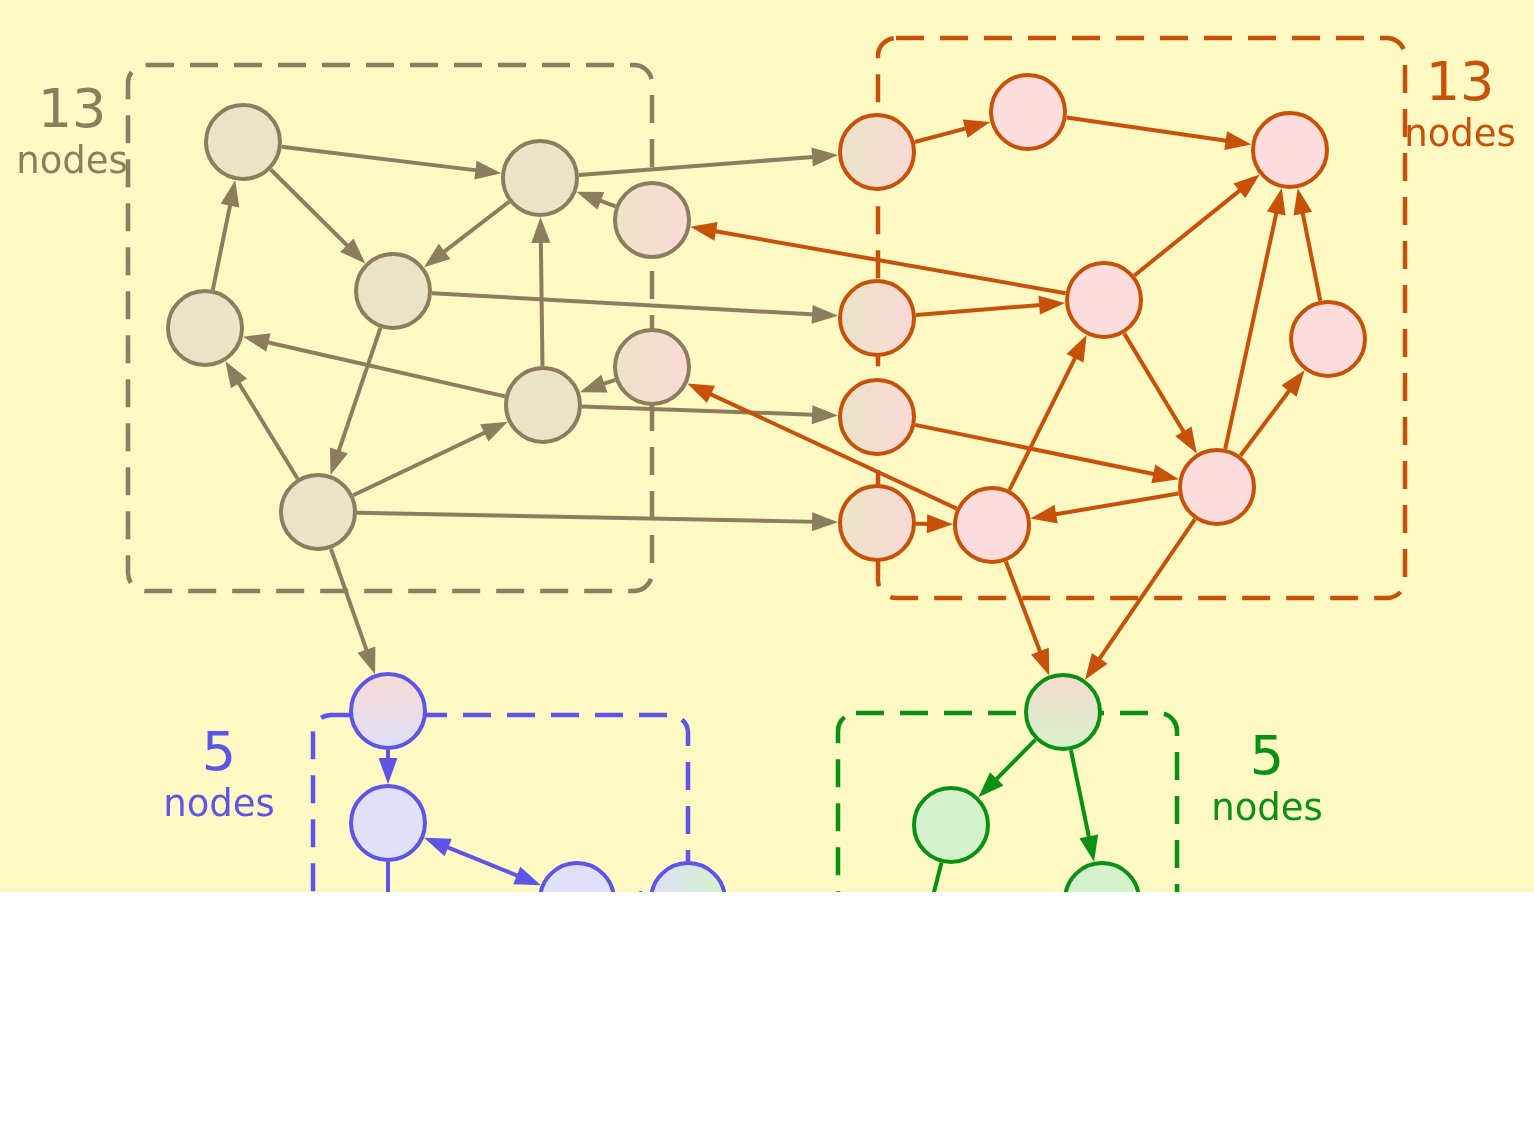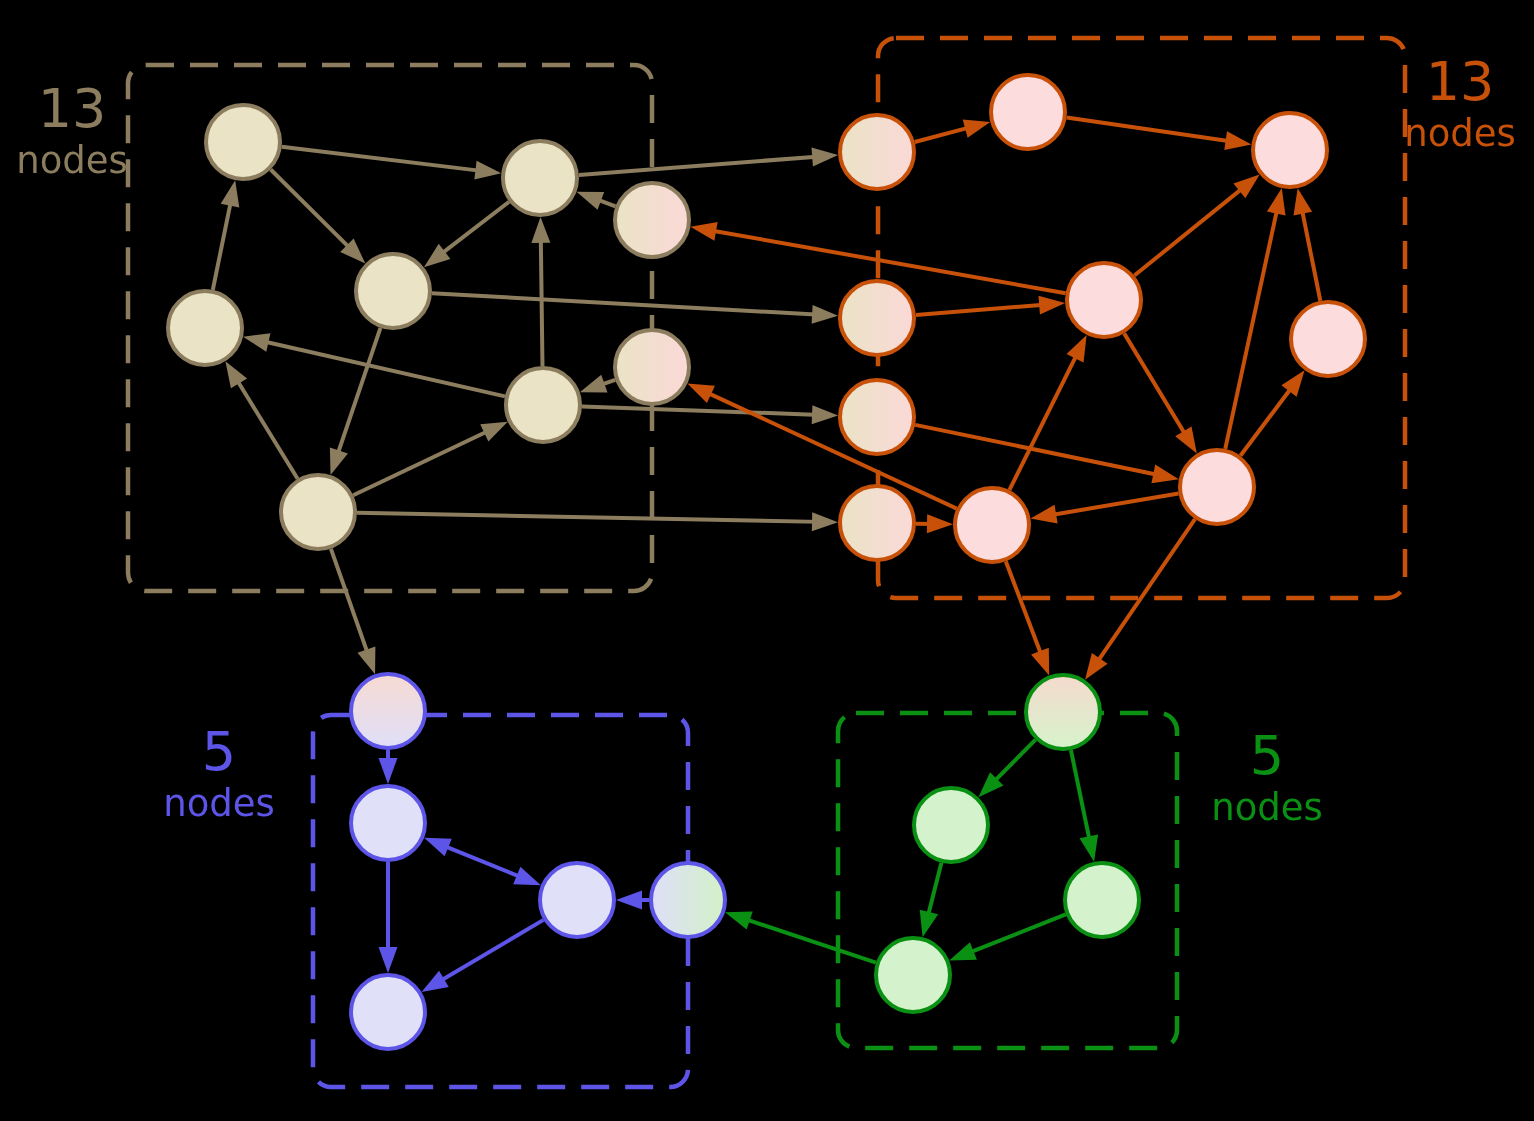--- a/index.html
+++ b/index.html
@@ -1,16 +1,16 @@
 <!DOCTYPE html>
 <html><head>
 <meta charset="utf-8">
 <style>
   html,body{margin:0;padding:0;background:#ffffff;}
-  #stage{position:relative;width:1534px;height:1121px;background:#000000;overflow:hidden;
+  #stage{position:relative;width:1534px;height:892px;background:#fef9c3;overflow:hidden;
          font-family:"DejaVu Sans","Liberation Sans",sans-serif;}
   #graph-svg{position:absolute;left:0;top:0;}
   .cluster-label{position:absolute;width:140px;text-align:center;pointer-events:none;}
   .cluster-label .num{display:block;font-size:54px;line-height:58px;font-weight:400;}
   .cluster-label .word{display:block;font-size:37px;line-height:46px;font-weight:400;}
   .cl-0{left:2px;top:80px;}
   .cl-1{left:1390px;top:53px;}
   .cl-2{left:149px;top:723px;}
   .cl-3{left:1197px;top:727px;}
 </style>

